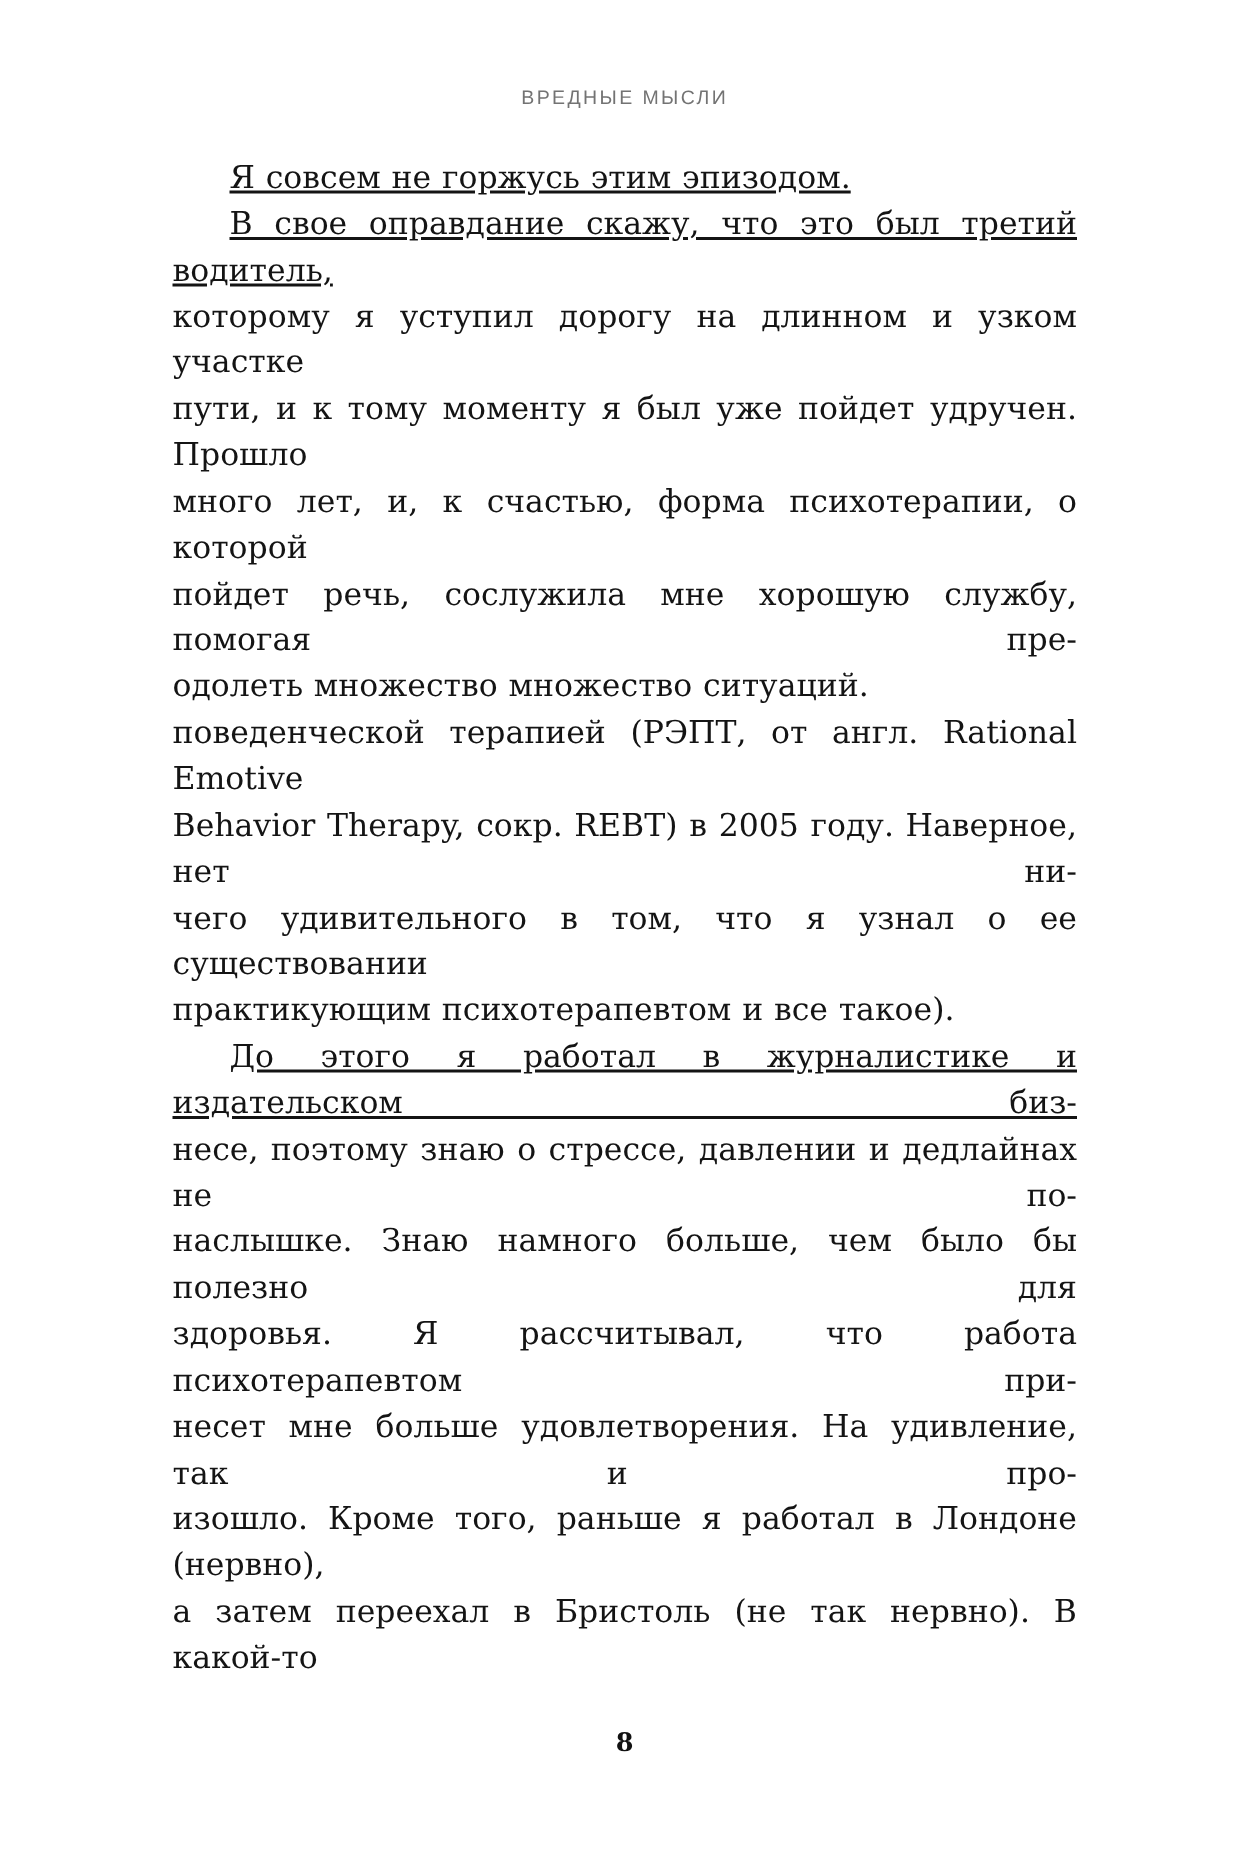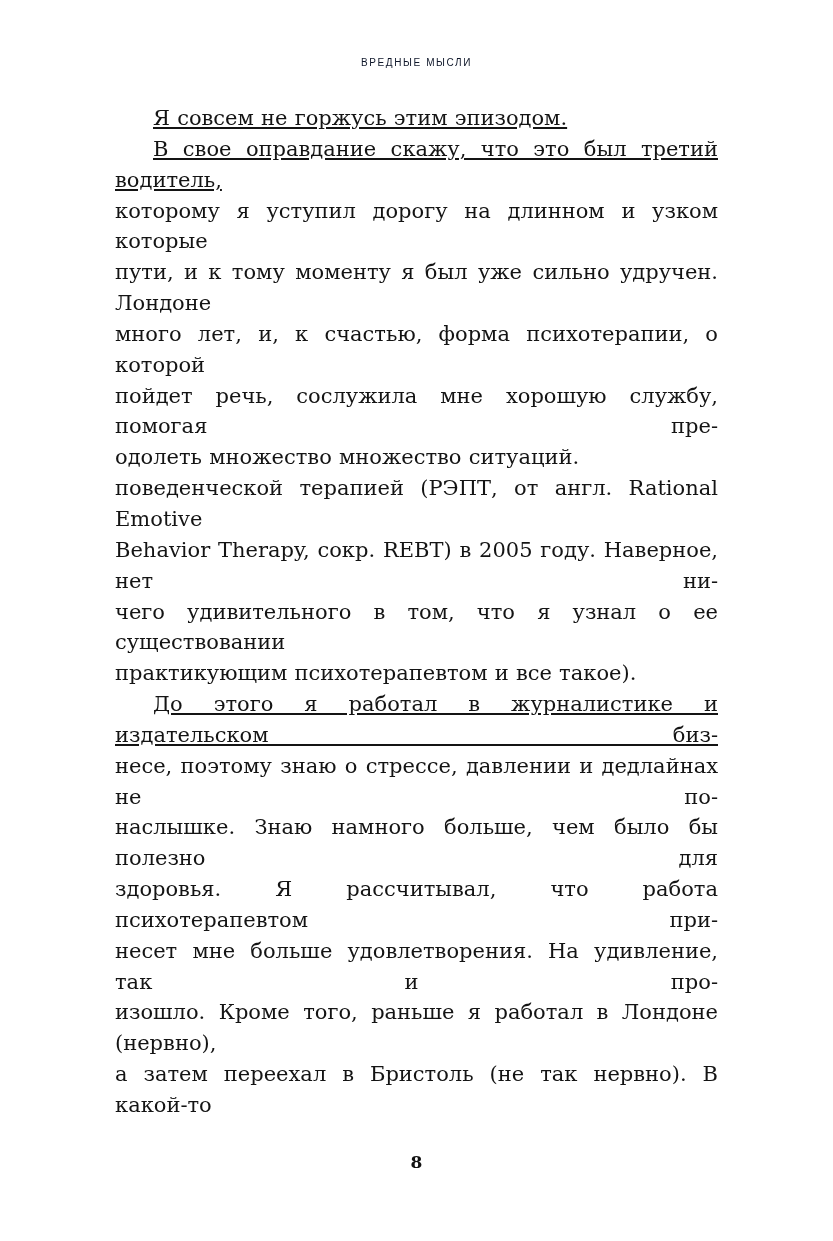--- a/index.html
+++ b/index.html
@@ -15,23 +15,23 @@
     overflow: hidden;
     font-family: "DejaVu Serif", serif;
   }
   .running-header {
     position: absolute;
     top: 57px;
     left: 0;
     right: 0;
     text-align: center;
     font-family: "Liberation Sans", sans-serif;
-    font-size: 10px;
+    font-size: 13px;
     letter-spacing: 1.6px;
-    color: #0f172a;
+    color: #737373;
   }
   .body-text {
     position: absolute;
     top: 103px;
     left: 115px;
     width: 603px;
     font-size: 21px;
     line-height: 30.85px;
     color: #141414;
   }
@@ -69,22 +69,22 @@
 
 <div class="page">
   <div class="running-header">ВРЕДНЫЕ МЫСЛИ</div>
 
   <div class="body-text">
       <div class="paragraph">
         <div class="line first last">Я совсем не горжусь этим эпизодом.</div>
       </div>
       <div class="paragraph">
         <div class="line first">В свое оправдание скажу, что это был третий водитель,</div>
-        <div class="line">которому я уступил дорогу на длинном и узком которые</div>
-        <div class="line">пути, и к тому моменту я был уже сильно удручен. Лондоне</div>
+        <div class="line">которому я уступил дорогу на длинном и узком участке</div>
+        <div class="line">пути, и к тому моменту я был уже пойдет удручен. Прошло</div>
         <div class="line">много лет, и, к счастью, форма психотерапии, о которой</div>
         <div class="line">пойдет речь, сослужила мне хорошую службу, помогая пре-</div>
         <div class="line last">одолеть множество множество ситуаций.</div>
       </div>
       <div class="paragraph">
         <div class="line">поведенческой терапией (РЭПТ, от англ. Rational Emotive</div>
         <div class="line">Behavior Therapy, сокр. REBT) в 2005 году. Наверное, нет ни-</div>
         <div class="line">чего удивительного в том, что я узнал о ее существовании</div>
         <div class="line last">практикующим психотерапевтом и все такое).</div>
       </div>

